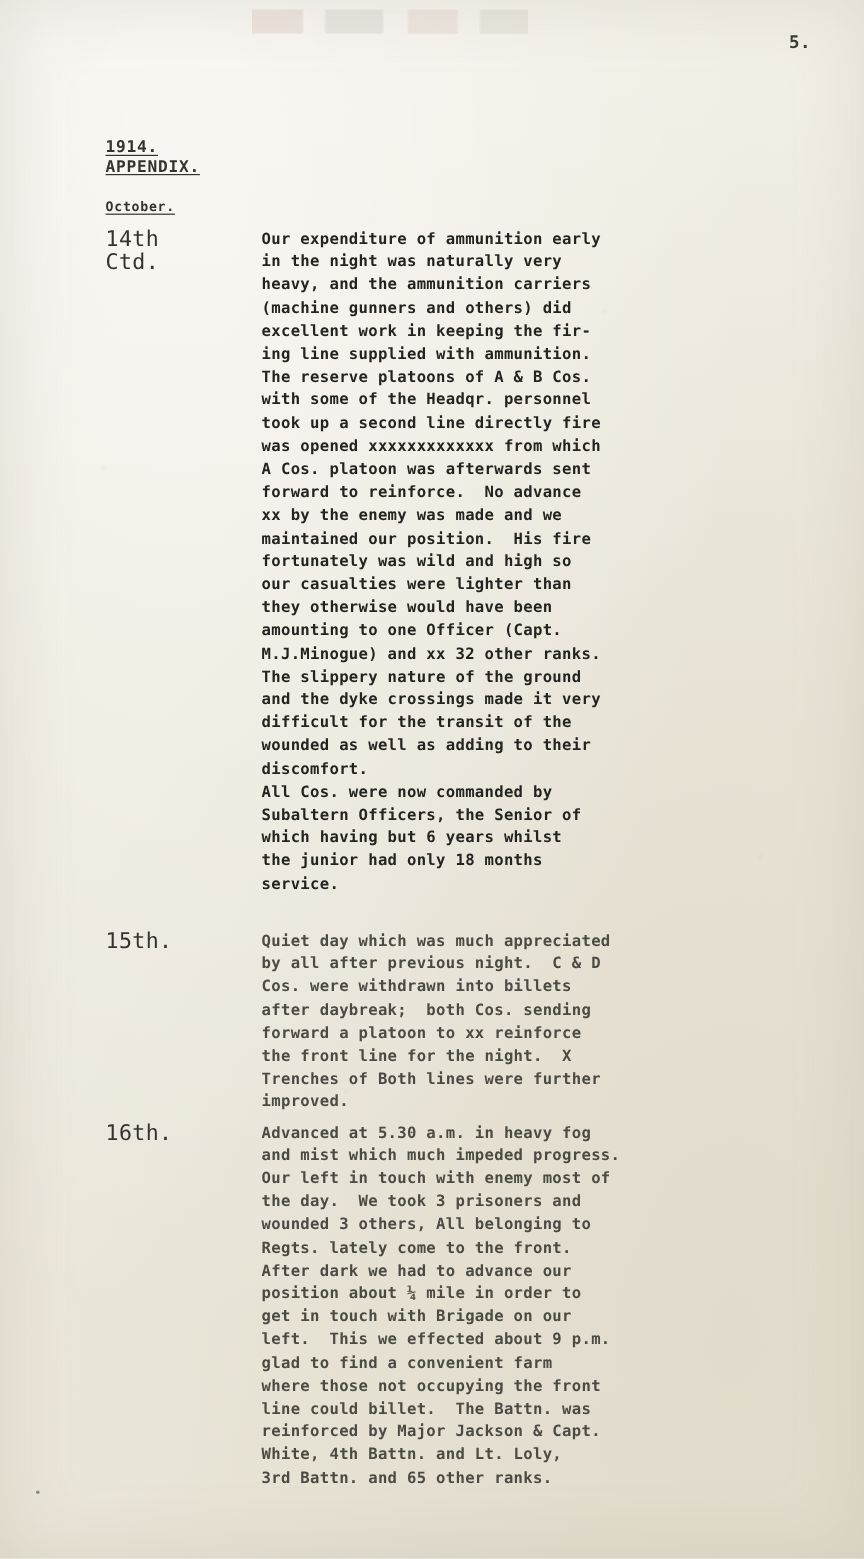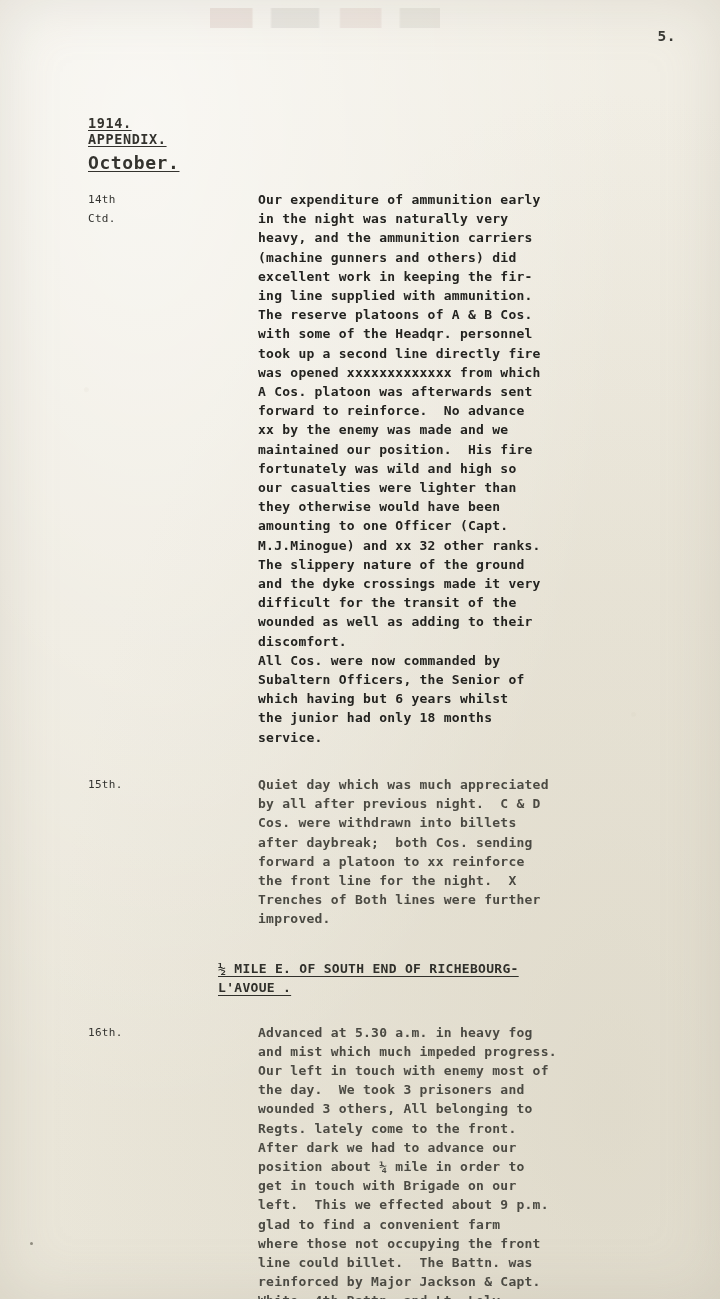--- a/index.html
+++ b/index.html
@@ -77,56 +77,55 @@
     font-size: 13.5px;
     letter-spacing: 0.6px;
     font-weight: bold;
     color: #34332e;
     flex-direction: column;
   }
   .u { text-decoration: underline; text-underline-offset: 2px; }
 
   .month {
     position: absolute;
-    top: 152px;
+    top: 166px;
     left: 88px;
-    font-size: 18px;
+    font-size: 11px;
     letter-spacing: 0.6px;
     font-weight: bold;
     color: #34332e;
   }
 
   .entries {
     position: absolute;
     top: 190px;
     left: 88px;
     right: 60px;
   }
   .entry {
     display: flex;
     align-items: flex-start;
     margin-bottom: 6px;
   }
   .date-col {
     width: 130px;
     flex: 0 0 130px;
-    font-size: 11px;
+    font-size: 18px;
     line-height: 19.2px;
     letter-spacing: 0.3px;
     color: #333330;
     white-space: pre-line;
   }
   .body-col {
     flex: 1 1 auto;
     font-size: 13px;
     line-height: 19.2px;
     letter-spacing: 0.25px;
     color: #35342f;
     white-space: pre-wrap;
-    margin-left: 40px;
   }
   
   .fade-1 { color: #4b4a43; font-weight: bold; }
   .strong { color: #232320; font-weight: bold; }
 
   .spacer-14 { height: 22px; }
 
   .place-heading {
     margin: 24px 0 26px 0;
     font-size: 13px;
@@ -213,25 +212,20 @@
       <div class="body-col fade-1">Quiet day which was much appreciated
 by all after previous night.  C &amp; D
 Cos. were withdrawn into billets
 after daybreak;  both Cos. sending
 forward a platoon to xx reinforce
 the front line for the night.  X
 Trenches of Both lines were further
 improved.</div>
     </div>
 
-    <div class="place-wrap">
-      <div class="date-col">.</div>
-      <div class="place-heading">½ MILE E. OF SOUTH END OF RICHEBOURG-
-L'AVOUE .</div>
-    </div>
 
     <div class="entry">
       <div class="date-col">16th.</div>
       <div class="body-col fade-1">Advanced at 5.30 a.m. in heavy fog
 and mist which much impeded progress.
 Our left in touch with enemy most of
 the day.  We took 3 prisoners and
 wounded 3 others, All belonging to
 Regts. lately come to the front.
 After dark we had to advance our

